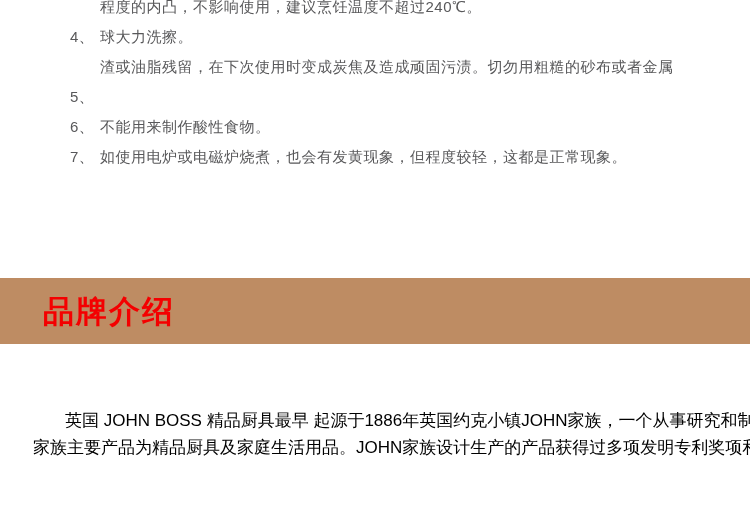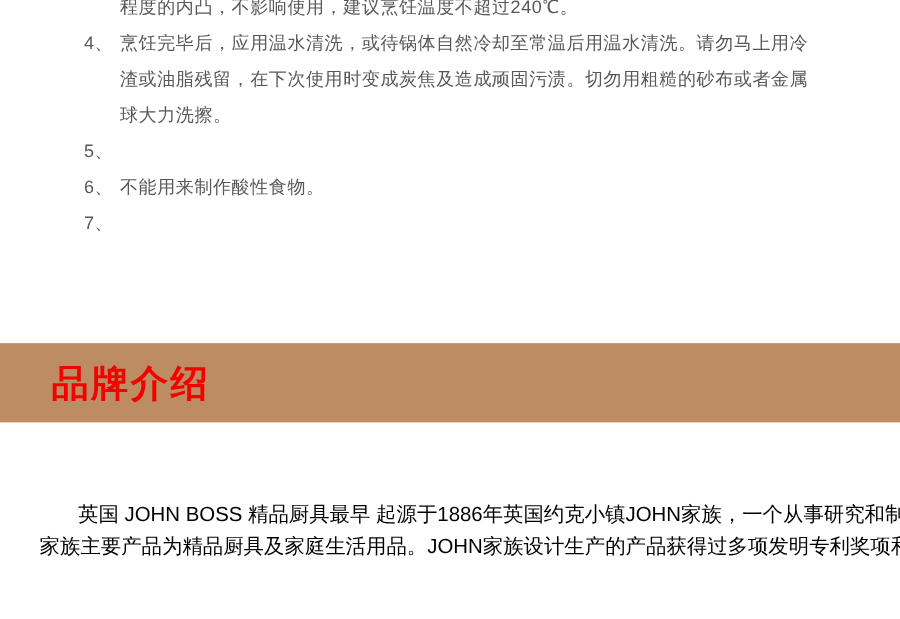--- a/index.html
+++ b/index.html
@@ -29,21 +29,21 @@
     width: 30px;
   }
   .txt {
     white-space: nowrap;
   }
   .line {
     display: block;
   }
   
   .brand-banner {
-    margin-top: 84px;
+    margin-top: 106px;
     height: 66px;
     display: flex;
     align-items: center;
     padding-left: 43px;
     box-sizing: border-box;
   }
   .banner-title {
     margin: 0;
     font-size: 31px;
     font-weight: 700;
@@ -75,39 +75,41 @@
     <div class="row">
       <span class="num"></span>
       <div class="txt">
         <span class="line">程度的内凸，不影响使用，建议烹饪温度不超过240℃。</span>
       </div>
     </div>
 
     <div class="row">
       <span class="num">4、</span>
       <div class="txt">
-        <span class="line">烹饪完毕后，应用温水清洗，或待锅体自然冷却至常温后用温水清洗。请勿马上用冷</span>
+        <span class="line">球大力洗擦。</span>
         <span class="line">渣或油脂残留，在下次使用时变成炭焦及造成顽固污渍。切勿用粗糙的砂布或者金属</span>
-        <span class="line">球大力洗擦。</span>
       </div>
     </div>
 
     <div class="row">
       <span class="num">5、</span>
     </div>
 
     <div class="row">
       <span class="num">6、</span>
       <div class="txt">
         <span class="line">不能用来制作酸性食物。</span>
       </div>
     </div>
 
     <div class="row">
       <span class="num">7、</span>
+      <div class="txt">
+        <span class="line">如使用电炉或电磁炉烧煮，也会有发黄现象，但程度较轻，这都是正常现象。</span>
+      </div>
     </div>
 
   </section>
 
   <section class="brand-banner" style="background: rgb(190, 140, 99);">
     <h2 class="banner-title" style="color: rgb(244, 0, 0);">品牌介绍</h2>
   </section>
 
   <section class="brand-paragraph" style="color: rgb(0, 0, 0);">
     <span class="pline pline-first">英国 JOHN BOSS 精品厨具最早 起源于1886年英国约克小镇JOHN家族，一个从事研究和制造厨具的</span>

